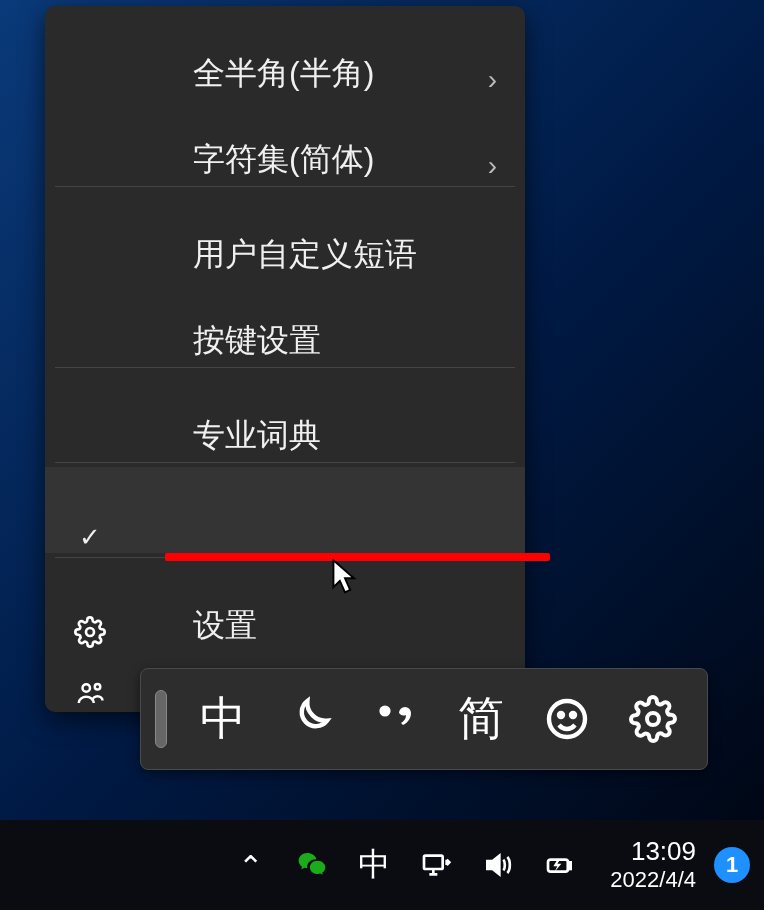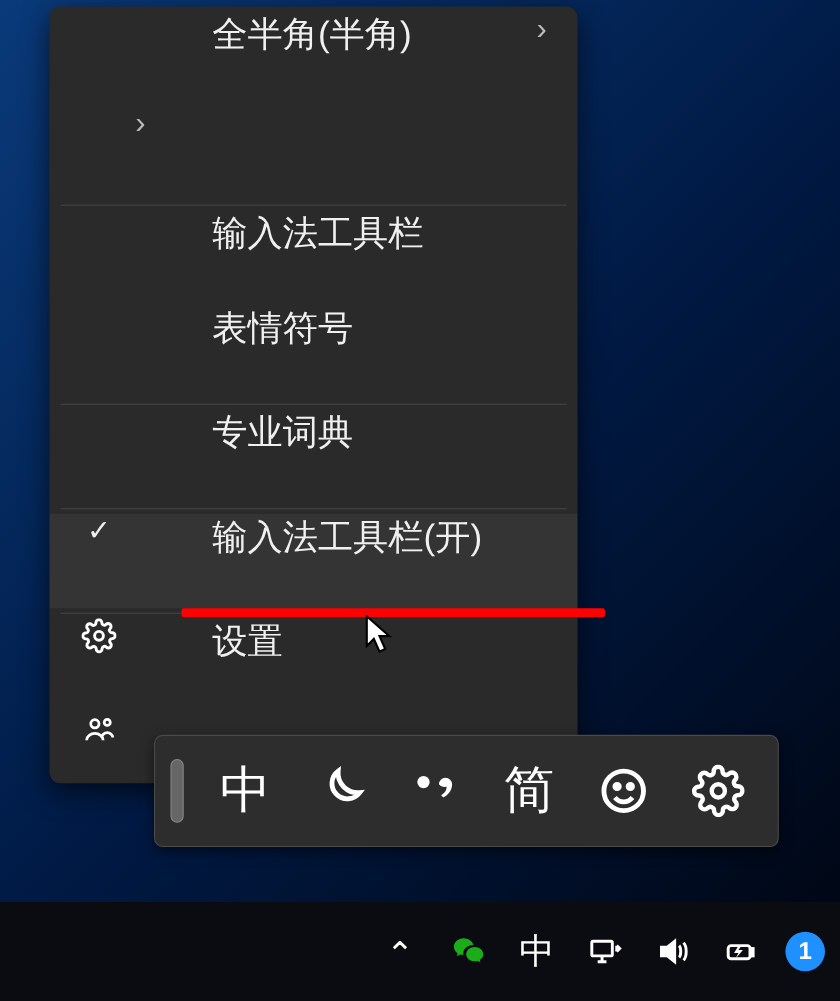--- a/index.html
+++ b/index.html
@@ -19,21 +19,21 @@
   top: 6px;
   width: 480px;
   background: #2a2a2a;
   border-radius: 10px;
   box-shadow: 0 8px 24px rgba(0,0,0,0.6);
   padding: 4px 0;
 }
 
 .menu-item {
   display: flex;
-  align-items: flex-start;
+  align-items: flex-end;
   height: 86px;
   padding: 0 22px 0 18px;
   font-size: 32px;
   font-weight: 500;
   color: #f0f0f0;
   cursor: pointer;
   position: relative;
 }
 .menu-item.highlighted { background: rgba(255,255,255,0.05); }
 
@@ -166,40 +166,40 @@
 <body>
 
 <div class="context-menu">
   <div class="menu-item">
     <span class="menu-left-col"></span>
     <span class="menu-label">全半角(半角)</span>
     <span class="menu-arrow">›</span>
   </div>
   <div class="menu-item">
     <span class="menu-left-col"></span>
+    <span class="menu-label">字符集(简体)</span>
     <span class="menu-arrow">›</span>
   </div>
   <div class="menu-sep"></div>
   <div class="menu-item">
     <span class="menu-left-col"></span>
-    <span class="menu-label">输入法工具栏</span>
-  </div>
-  <div class="menu-item">
-    <span class="menu-left-col"></span>
-    <span class="menu-label">表情符号</span>
+    <span class="menu-label">用户自定义短语</span>
+  </div>
+  <div class="menu-item">
+    <span class="menu-left-col"></span>
+    <span class="menu-label">按键设置</span>
   </div>
   <div class="menu-sep"></div>
   <div class="menu-item">
     <span class="menu-left-col"></span>
     <span class="menu-label">专业词典</span>
   </div>
   <div class="menu-sep"></div>
   <div class="menu-item highlighted">
     <span class="menu-left-col">✓</span>
-    <span class="menu-label">输入法工具栏(开)</span>
     <span class="red-underline"></span>
   </div>
   <div class="menu-sep"></div>
   <div class="menu-item">
     <span class="menu-left-col">
       <svg viewBox="0 0 24 24" fill="none" stroke="#fff" stroke-width="2" width="32" height="32">
           <circle cx="12" cy="12" r="3"></circle>
           <path d="M19.4 15a1.65 1.65 0 0 0 .33 1.82l.06.06a2 2 0 1 1-2.83 2.83l-.06-.06a1.65 1.65 0 0 0-1.82-.33 1.65 1.65 0 0 0-1 1.51V21a2 2 0 0 1-4 0v-.09a1.65 1.65 0 0 0-1-1.51 1.65 1.65 0 0 0-1.82.33l-.06.06a2 2 0 1 1-2.83-2.83l.06-.06a1.65 1.65 0 0 0 .33-1.82 1.65 1.65 0 0 0-1.51-1H3a2 2 0 0 1 0-4h.09a1.65 1.65 0 0 0 1.51-1 1.65 1.65 0 0 0-.33-1.82l-.06-.06a2 2 0 1 1 2.83-2.83l.06.06a1.65 1.65 0 0 0 1.82.33h0a1.65 1.65 0 0 0 1-1.51V3a2 2 0 0 1 4 0v.09a1.65 1.65 0 0 0 1 1.51h0a1.65 1.65 0 0 0 1.82-.33l.06-.06a2 2 0 1 1 2.83 2.83l-.06.06a1.65 1.65 0 0 0-.33 1.82v0a1.65 1.65 0 0 0 1.51 1H21a2 2 0 0 1 0 4h-.09a1.65 1.65 0 0 0-1.51 1z"></path>
         </svg>
     </span>
@@ -279,20 +279,24 @@
         <path d="M16 8c1.5 1.5 1.5 6.5 0 8M19 6c2.5 2.5 2.5 9.5 0 12"></path>
       </svg>
   </div>
   <div class="tray-btn">
     <svg viewBox="0 0 24 24" fill="none" stroke="#fff" stroke-width="2">
         <rect x="3" y="8" width="15" height="9" rx="2"></rect>
         <rect x="18" y="10" width="2" height="5" fill="#fff"></rect>
         <path d="M10 8l-3 5h3l-2 4 5-6h-3l2-3z" fill="#fff" stroke="none"></path>
       </svg>
   </div>
+  <div class="clock">
+    <span class="time">13:09</span>
+    <span class="date">2022/4/4</span>
+  </div>
   <div class="notif-badge">
       <span>1</span>
     </div>
 </div>
 
 <div class="cursor">
   <svg viewBox="0 0 20 28">
       <path d="M1 1 L1 22 L6 17 L10 26 L14 24 L10 15 L17 15 Z" fill="#fff" stroke="#000" stroke-width="1.5"></path>
     </svg>
 </div>

